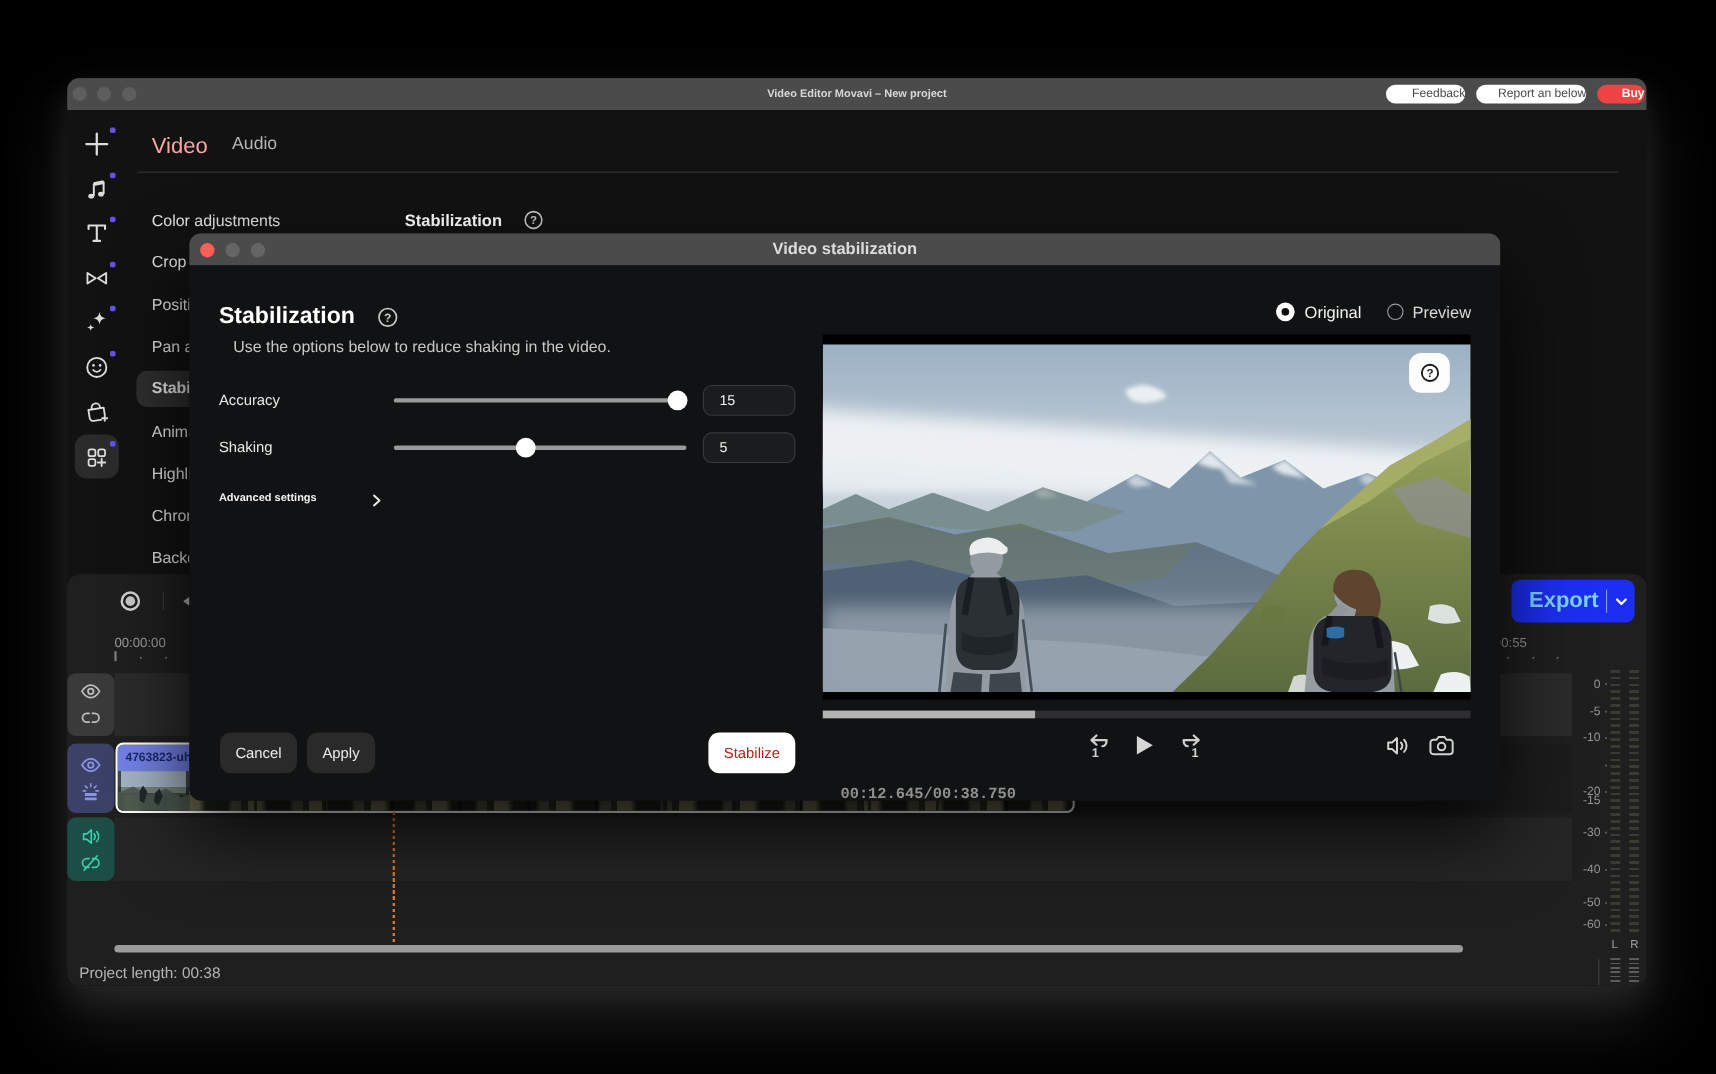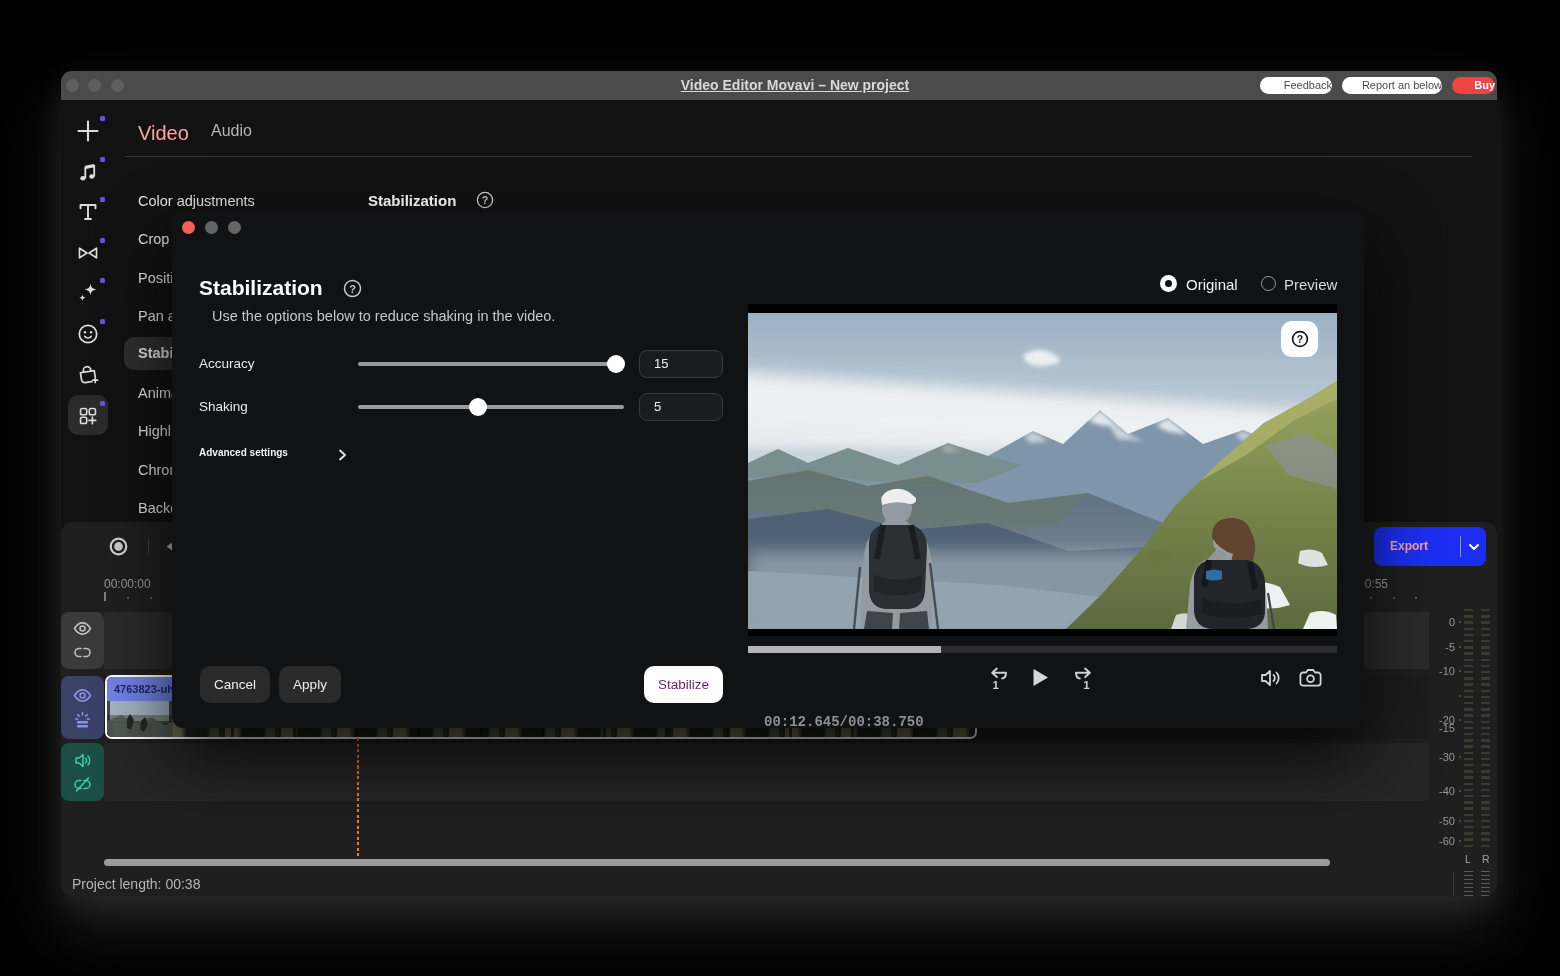--- a/index.html
+++ b/index.html
@@ -4,22 +4,22 @@
 <style>
   * { margin:0; padding:0; box-sizing:border-box; }
   html,body { width:1560px; height:976px; background:#000; overflow:hidden;
     font-family:"Liberation Sans", sans-serif; }
   .abs { position:absolute; }
   #win { position:absolute; left:61px; top:71px; width:1436px; height:825px;
     background:#121212; border-radius:11px; overflow:hidden;
     box-shadow:0 12px 28px rgba(110,110,110,.18), 0 30px 60px 6px rgba(125,125,125,.22); }
   #titlebar { position:absolute; left:0; top:0; width:100%; height:29px; background:#4b4b4b; }
   .tl { position:absolute; top:7.5px; width:13px; height:13px; border-radius:50%; }
-  #title { position:absolute; left:16px; top:0; width:100%; height:29px; line-height:29px;
-    text-align:center; color:#d8d8d8; font-weight:bold; font-size:14px;text-decoration:underline; }
+  #title { position:absolute; left:0; top:0; width:100%; height:29px; line-height:29px;
+    text-align:center; color:#d8d8d8; font-weight:bold; font-size:10px; }
   .pill { position:absolute; top:6px; height:17px; background:#fff; border-radius:9px;
     color:#4c4c4c; font-size:11px; line-height:17px; text-align:right; }
   
   #sidebar { position:absolute; left:0; top:0; width:64px; bottom:0; }
   .pdot { position:absolute; width:5px; height:5px; border-radius:1.5px; background:#6550ee; left:39px; }
   
   .tool { position:absolute; left:77px; color:#e3e3e3; font-size:14.5px; }
   
   #timeline { position:absolute; left:0; top:451px; width:100%; bottom:0;
     background:#1f1f1f; border-radius:12px 12px 0 0; overflow:hidden; }
@@ -231,29 +231,30 @@
       <div class="mtick" style="top:318px;"></div>
       <div style="position:absolute; left:36px; top:331px; width:8px; height:12px; color:#a0a0a0; font-size:10.5px;">L</div>
       <div style="position:absolute; left:53px; top:331px; width:8px; height:12px; color:#a0a0a0; font-size:10.5px;">R</div>
       <div style="position:absolute; left:35px; top:349px; width:9px; height:25px; background:repeating-linear-gradient(180deg, #5c5c5c 0 1.5px, rgba(0,0,0,0) 1.5px 4px);"></div>
       <div style="position:absolute; left:52px; top:349px; width:9px; height:25px; background:repeating-linear-gradient(180deg, #5c5c5c 0 1.5px, rgba(0,0,0,0) 1.5px 4px);"></div>
     </div>
     <div style="position:absolute; left:1392px; top:350px; width:1px; height:26px; background:#3c3c3c;"></div>
   </div>
 
   <div style="position:absolute; left:1313px; top:456px; width:112px; height:39px; background:#1c2ef2; border-radius:8px;">
-    <div style="position:absolute; left:16px; top:0; height:39px; line-height:39px; color:#fca5a5; font-weight:bold; font-size:12px;">Export</div>
+    <div style="position:absolute; left:16px; top:0; height:39px; line-height:39px; color:#7dd3fc; font-weight:bold; font-size:20px;">Export</div>
     <div style="position:absolute; left:86px; top:9px; width:1px; height:21px; background:rgba(255,255,255,.5);"></div>
     <svg style="position:absolute; left:94px; top:14px;" width="12" height="12" viewBox="0 0 12 12">
       <path d="M2 4 L6 8 L10 4" fill="none" stroke="#fff" stroke-width="2" stroke-linecap="round" stroke-linejoin="round"></path>
     </svg>
   </div>
 </div>
 
 <div id="dialog">
+  <div id="dtitle">Video stabilization</div>
   <div class="tl" style="left:10px; top:8.5px; background:#f66056;"></div>
   <div class="tl" style="left:33px; top:8.5px; background:#656565;"></div>
   <div class="tl" style="left:56px; top:8.5px; background:#656565;"></div>
 
   <div style="position:absolute; left:27px; top:64px; color:#fff; font-weight:bold; font-size:21px;">Stabilization</div>
   <svg class="abs" style="left:171px; top:67px;" width="19" height="19" viewBox="0 0 19 19">
     <circle cx="9.5" cy="9.5" r="8" fill="none" stroke="#c9c9c9" stroke-width="1.5"></circle>
     <text x="9.5" y="13.6" font-size="11" fill="#c9c9c9" text-anchor="middle" font-family="Liberation Sans" font-weight="bold">?</text>
   </svg>
   <div style="position:absolute; left:40px; top:96px; color:#c7c7c7; font-size:14.5px;">Use the options below to reduce shaking in the video.</div>
@@ -270,21 +271,21 @@
     </div>
   <div class="valbox" style="top:181px;">5</div>
 
   <div style="position:absolute; left:27px; top:235px; color:#f2f2f2; font-weight:bold; font-size:10px;">Advanced settings</div>
   <svg class="abs" style="left:164px; top:237px;" width="12" height="12" viewBox="0 0 12 12">
     <path d="M4 1.5 L9 6 L4 10.5" fill="none" stroke="#e8e8e8" stroke-width="1.8" stroke-linecap="round" stroke-linejoin="round"></path>
   </svg>
 
   <div class="dbtn" style="left:28px; top:454px; width:70px;">Cancel</div>
   <div class="dbtn" style="left:107px; top:454px; width:62px;">Apply</div>
-  <div class="dbtn" style="left:472px; top:454px; width:79px; background:#fff; color:#701a75;">Stabilize</div>
+  <div class="dbtn" style="left:472px; top:454px; width:79px; background:#fff; color:#b91c1c;">Stabilize</div>
 
   <div style="position:absolute; left:988px; top:63px; width:17px; height:17px; border-radius:50%; background:#fff;"></div>
   <div style="position:absolute; left:993px; top:68px; width:7px; height:7px; border-radius:50%; background:#111;"></div>
   <div style="position:absolute; left:1014px; top:63.5px; color:#f2f2f2; font-size:15px;">Original</div>
   <div style="position:absolute; left:1089px; top:64px; width:15px; height:15px; border-radius:50%; border:1.6px solid #9a9a9a;"></div>
   <div style="position:absolute; left:1112px; top:63.5px; color:#d9d9d9; font-size:15px;">Preview</div>
 
   <div style="position:absolute; left:576px; top:92px; width:589px; height:332px; background:#000;">
     <svg style="position:absolute; left:0; top:9px;" width="589" height="316" viewBox="0 0 589 316" preserveAspectRatio="none">
       <defs>

